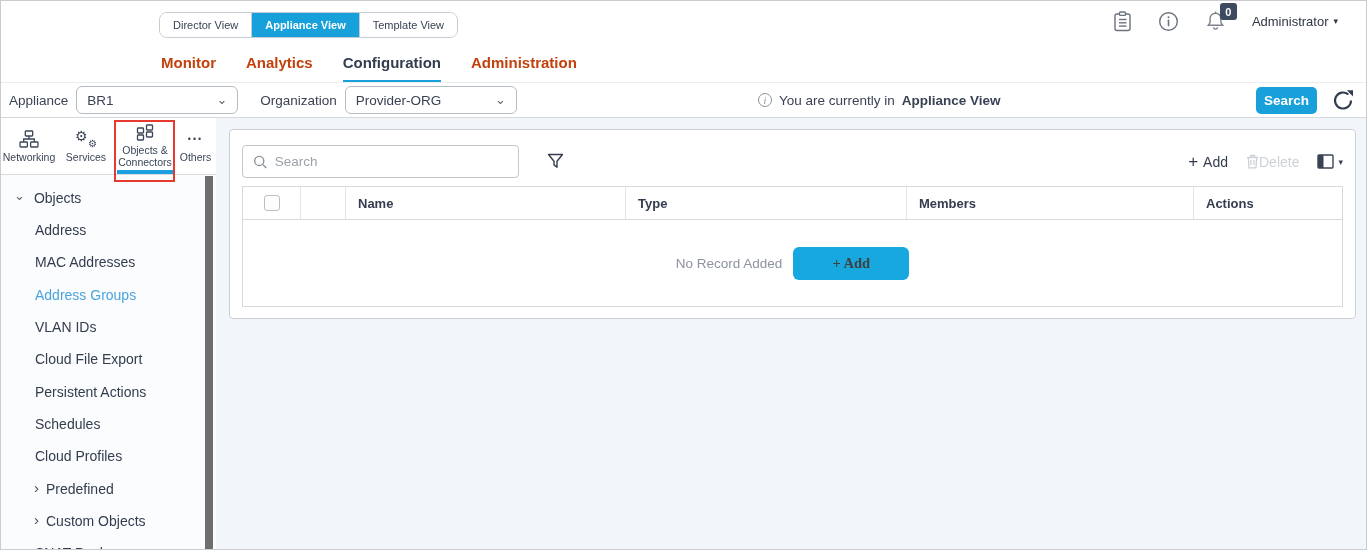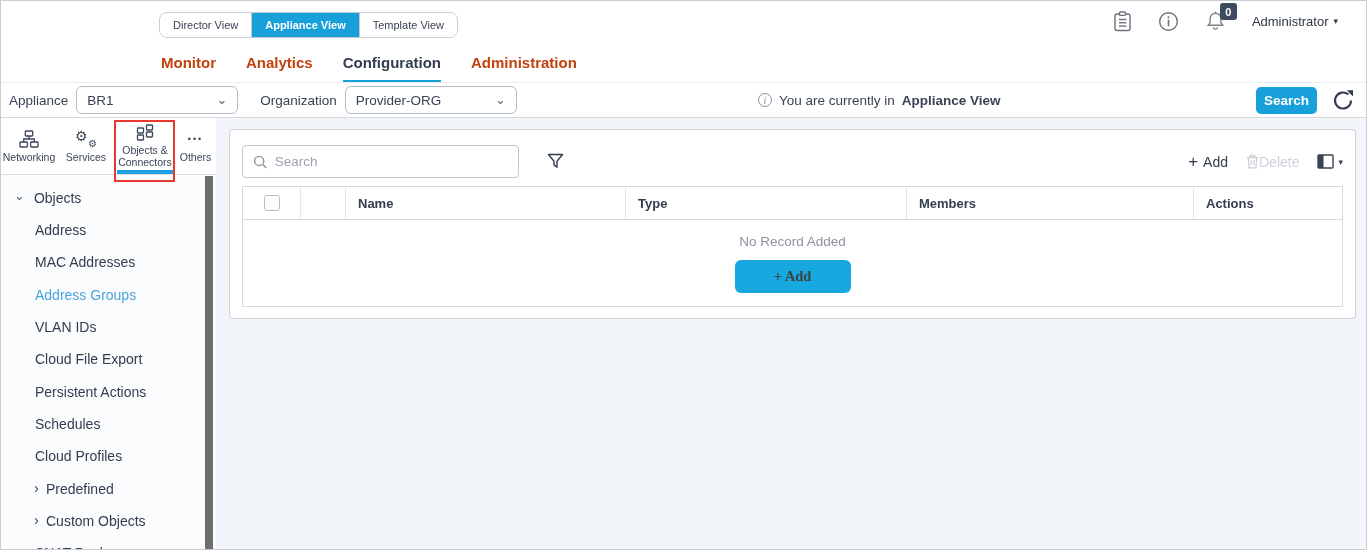--- a/index.html
+++ b/index.html
@@ -81,21 +81,21 @@
   .thead { display:flex; height:33px; border-bottom:1px solid #d6d9de; }
   .th { display:flex; align-items:center; padding-left:12px; font-size:13px; font-weight:bold; color:#333d4f; border-right:1px solid #e2e5e9; }
   .th-check { width:58px; justify-content:center; padding-left:0; }
   .th-blank { width:45px; }
   .th-name { width:280px; }
   .th-type { width:281px; }
   .th-members { width:287px; }
   .th-actions { flex:1; border-right:none; }
   .checkbox { width:16px; height:16px; border:1px solid #b9bfc7; border-radius:3px; background:#fdfdfd; cursor:pointer; }
 
-  .tbody { height:86px; display:flex; flex-direction:column; align-items:center; justify-content:center; gap:11px; }
+  .tbody { height:86px; display:flex; flex-direction:row; align-items:center; justify-content:center; gap:11px; }
   .empty-msg { font-size:13.5px; color:#8d939d; }
   .big-add { width:116px; height:33px; background:#18a8e0; border:none; border-radius:6px; color:#404040; font-size:14.5px; font-weight:bold; cursor:pointer; font-family:Liberation Serif, serif; }
 
   svg { display:block; }
 </style>
 </head>
 <body>
 
 <div class="app">
 

